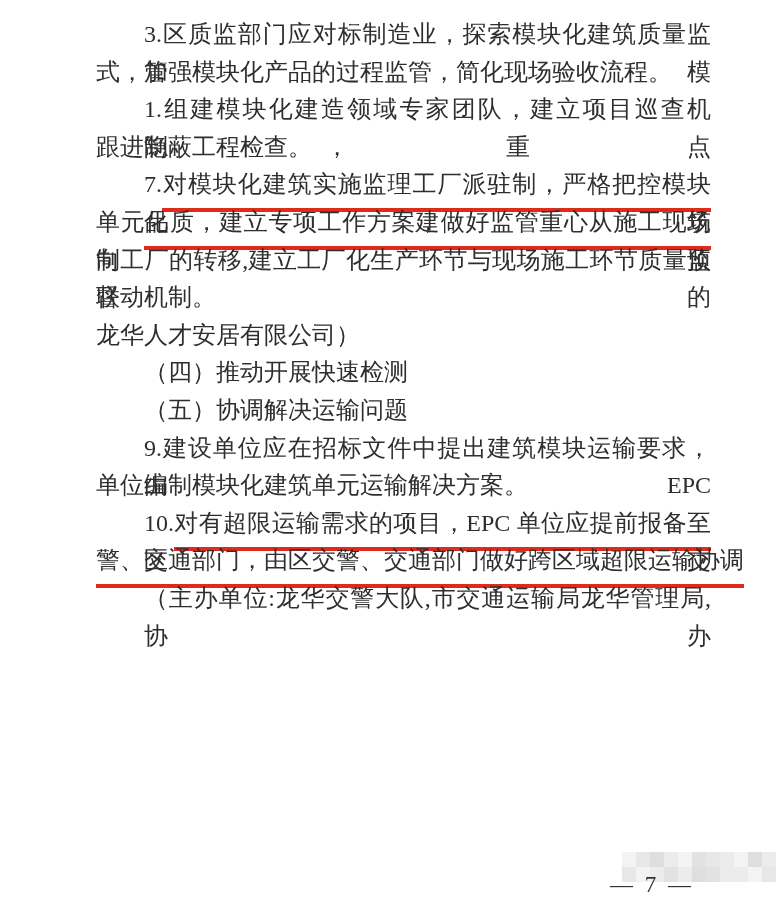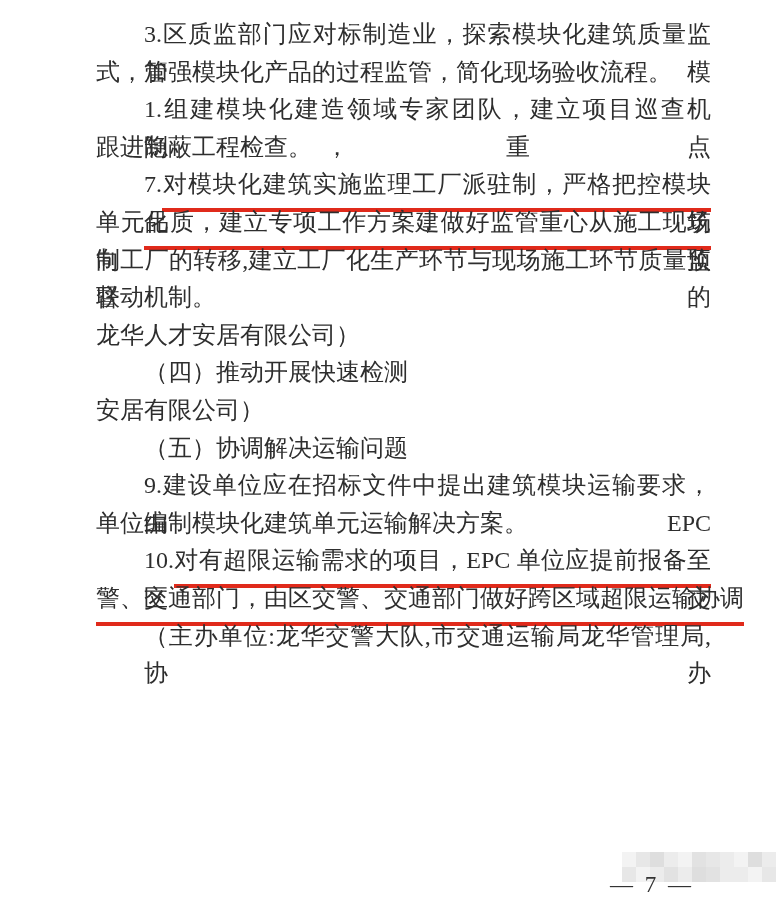--- a/index.html
+++ b/index.html
@@ -70,21 +70,20 @@
       <div class="line indent justify"><span>3.区质监部门应对标制造业，探索模块化建筑质量监管模</span></div>
       <div class="line"><span>式，加强模块化产品的过程监管，简化现场验收流程。</span></div>
       <div class="line indent justify"><span>1.组建模块化建造领域专家团队，建立项目巡查机制，重点</span></div>
       <div class="line"><span>跟进隐蔽工程检查。</span></div>
       <div class="line indent justify"><span>7.</span><span class="red-underline">对模块化建筑实施监理工厂派驻制，严格把控模块化建筑</span></div>
       <div class="line justify"><span>单元品质，建立专项工作方案，做好监管重心从施工现场向预</span></div>
       <div class="line justify"><span>制工厂的转移,建立工厂化生产环节与现场施工环节质量监督的</span></div>
       <div class="line"><span>联动机制。</span></div>
       <div class="line"><span>龙华人才安居有限公司）</span></div>
       <div class="line indent"><span>（四）推动开展快速检测</span></div>
-      <div class="line"><span>安居有限公司）</span></div>
       <div class="line indent"><span>（五）协调解决运输问题</span></div>
       <div class="line indent justify"><span>9.建设单位应在招标文件中提出建筑模块运输要求，由 EPC</span></div>
       <div class="line"><span>单位编制模块化建筑单元运输解决方案。</span></div>
       <div class="line indent justify"><span>10.</span><span class="red-underline">对有超限运输需求的项目，EPC 单位应提前报备至区交</span></div>
       <div class="line"><span class="red-underline">警、交通部门，由区交警、交通部门做好跨区域超限运输协调</span></div>
       <div class="line indent justify"><span>（主办单位:龙华交警大队,市交通运输局龙华管理局,协办</span></div>
     </div>
 
   <div class="pixelated-blob">
     <div class="px-cell"></div>

